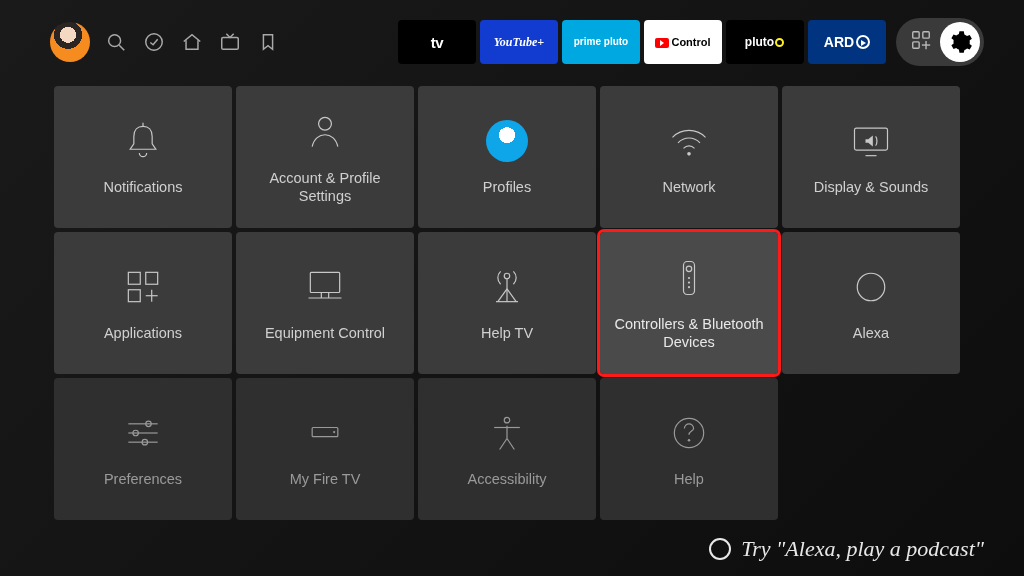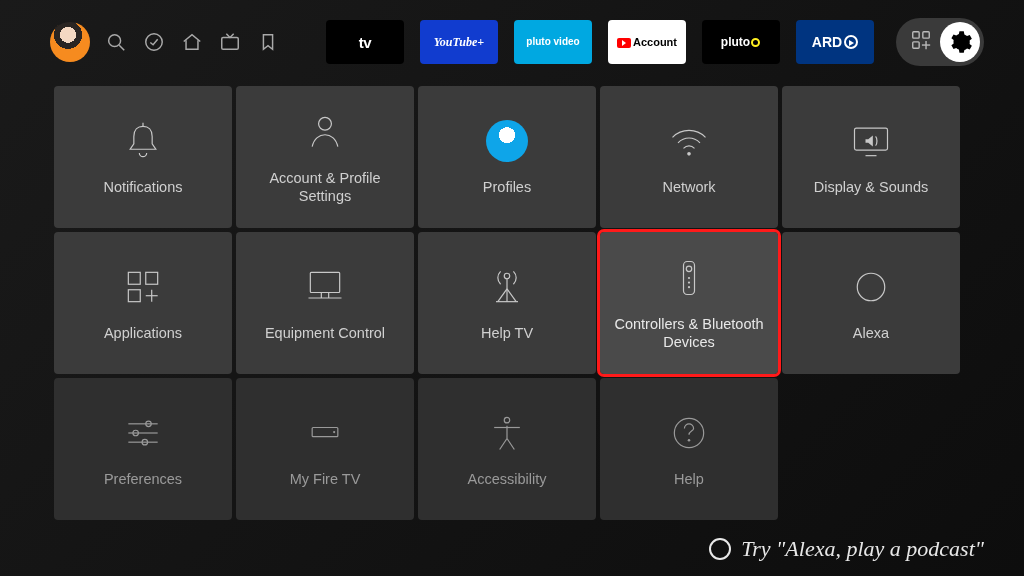--- a/index.html
+++ b/index.html
@@ -29,21 +29,21 @@
     width: 24px;
     height: 24px;
     display: flex;
     align-items: center;
     justify-content: center;
     color: #a9a9a9;
     cursor: pointer;
     flex-shrink: 0;
   }
   .nav-icon svg { width: 22px; height: 22px; stroke: currentColor; fill: none; stroke-width: 1.6; }
-  .app-row { display: flex; gap: 16px; margin-left: auto; align-items:center; }
+  .app-row { display: flex; gap: 4px; margin-left: auto; align-items:center; }
   .app-tile {
     width: 78px;
     height: 44px;
     border-radius: 4px;
     display: flex;
     align-items: center;
     justify-content: center;
     font-size: 11px;
     font-weight: 600;
     color: #fff;
@@ -166,25 +166,25 @@
   </div>
 
   <div class="app-row">
     <div class="app-tile app-atv">
         <span>tv</span>
       </div>
     <div class="app-tile app-disney">
         <span>YouTube+</span>
       </div>
     <div class="app-tile app-prime">
-        <span>pluto video</span>
+        <span>prime pluto</span>
       </div>
     <div class="app-tile app-yt">
         <span class="play"></span>
-        <span>Account</span>
+        <span>Control</span>
       </div>
     <div class="app-tile app-pluto">pluto<span class="circ"></span></div>
     <div class="app-tile app-ard">
         <span>ARD</span>
         <span class="ring"></span>
       </div>
 
     <div class="topbar-right">
       <div class="apps-grid-icon">
         <svg viewBox="0 0 24 24">

